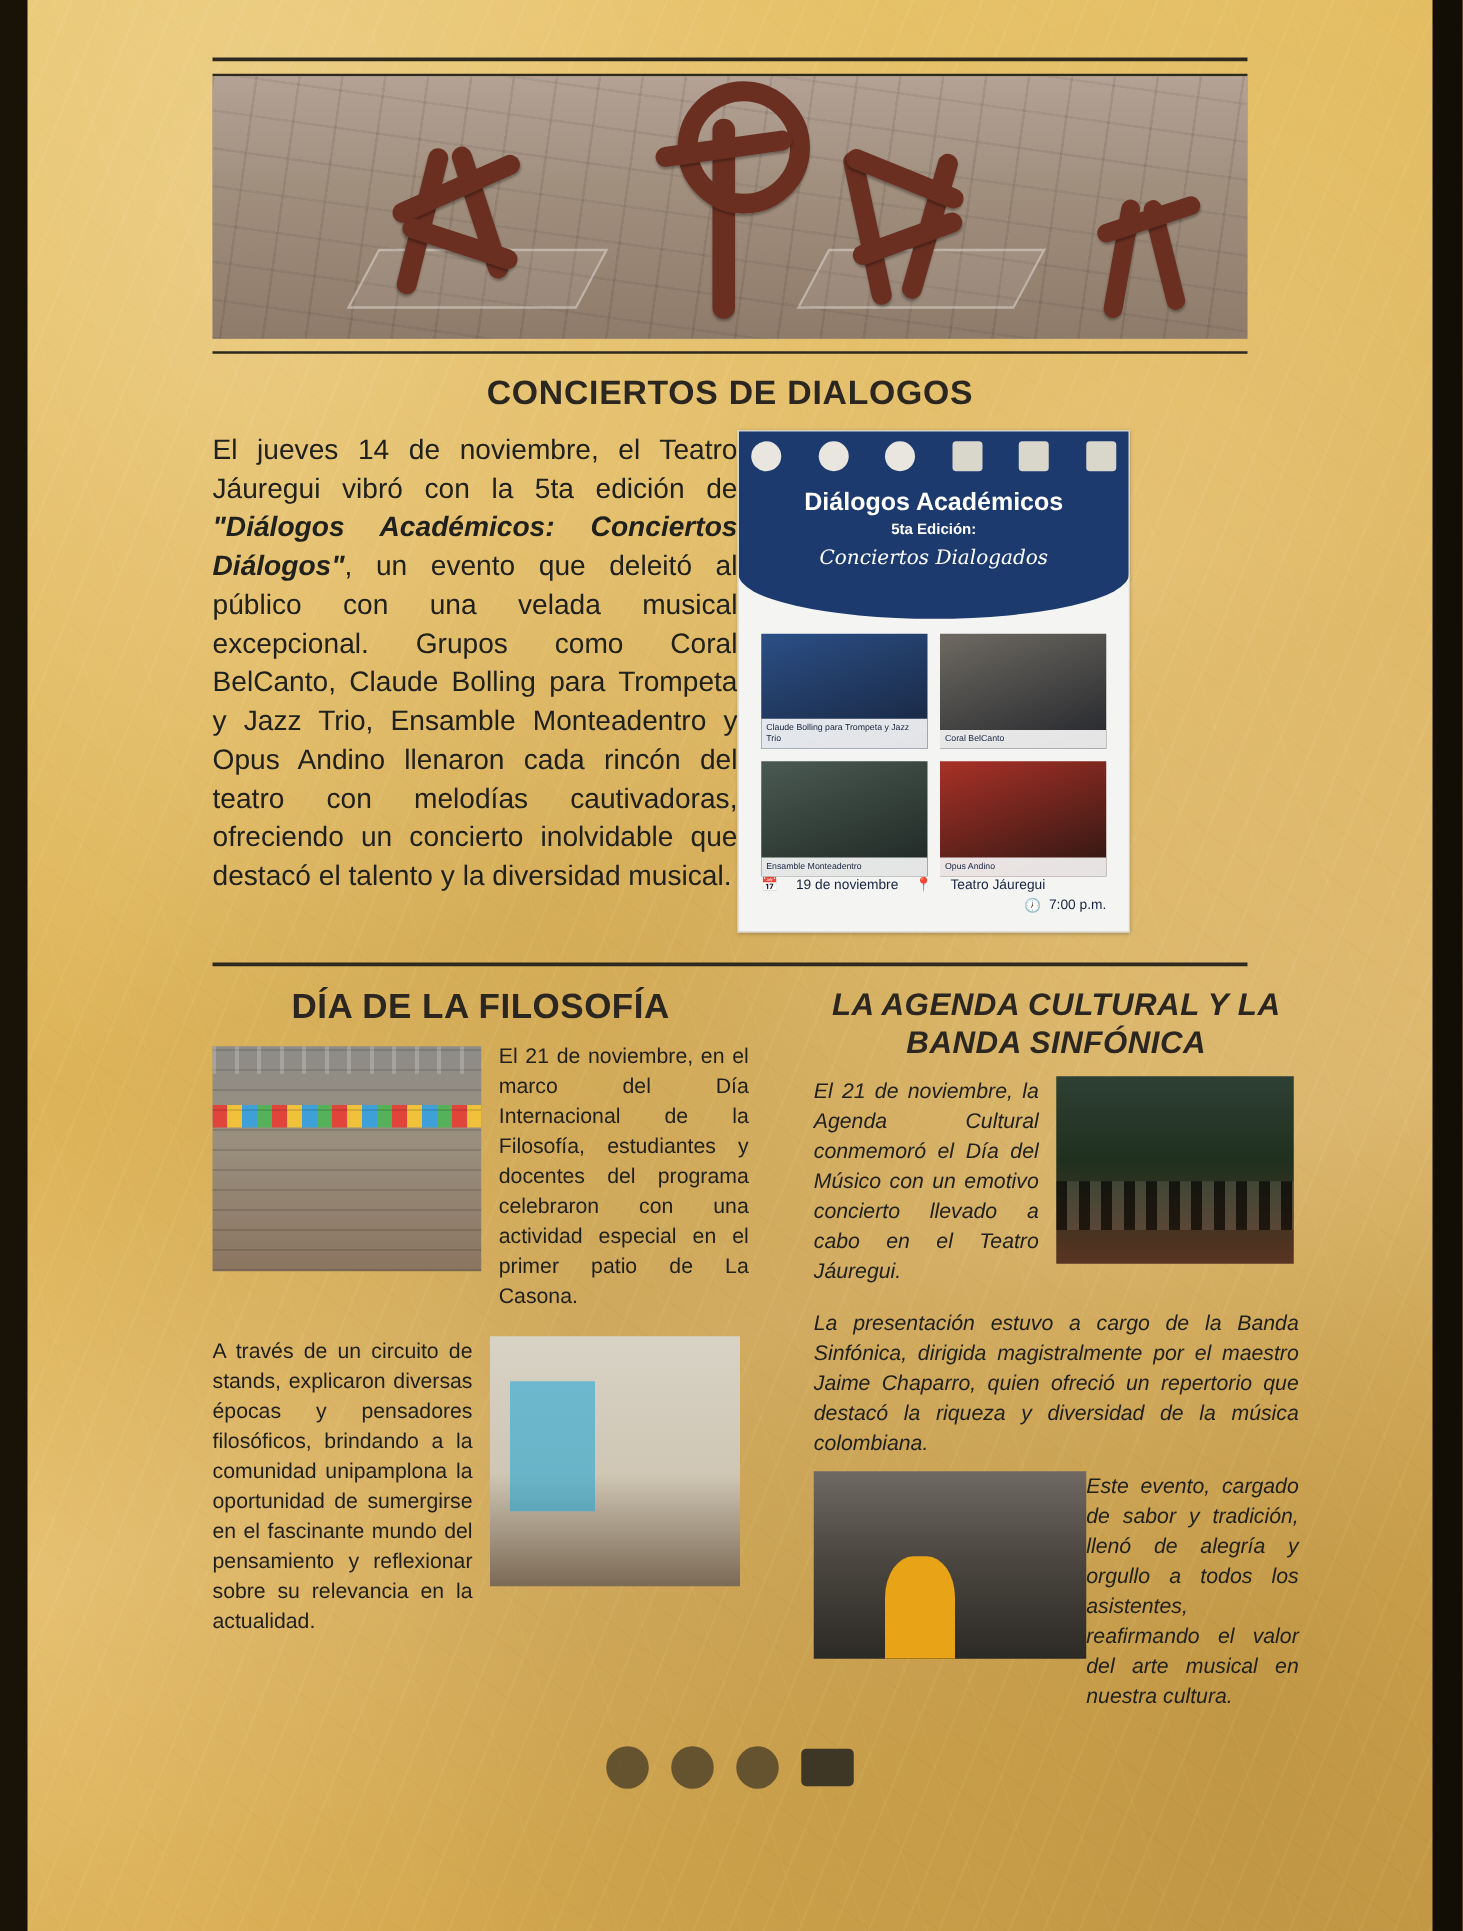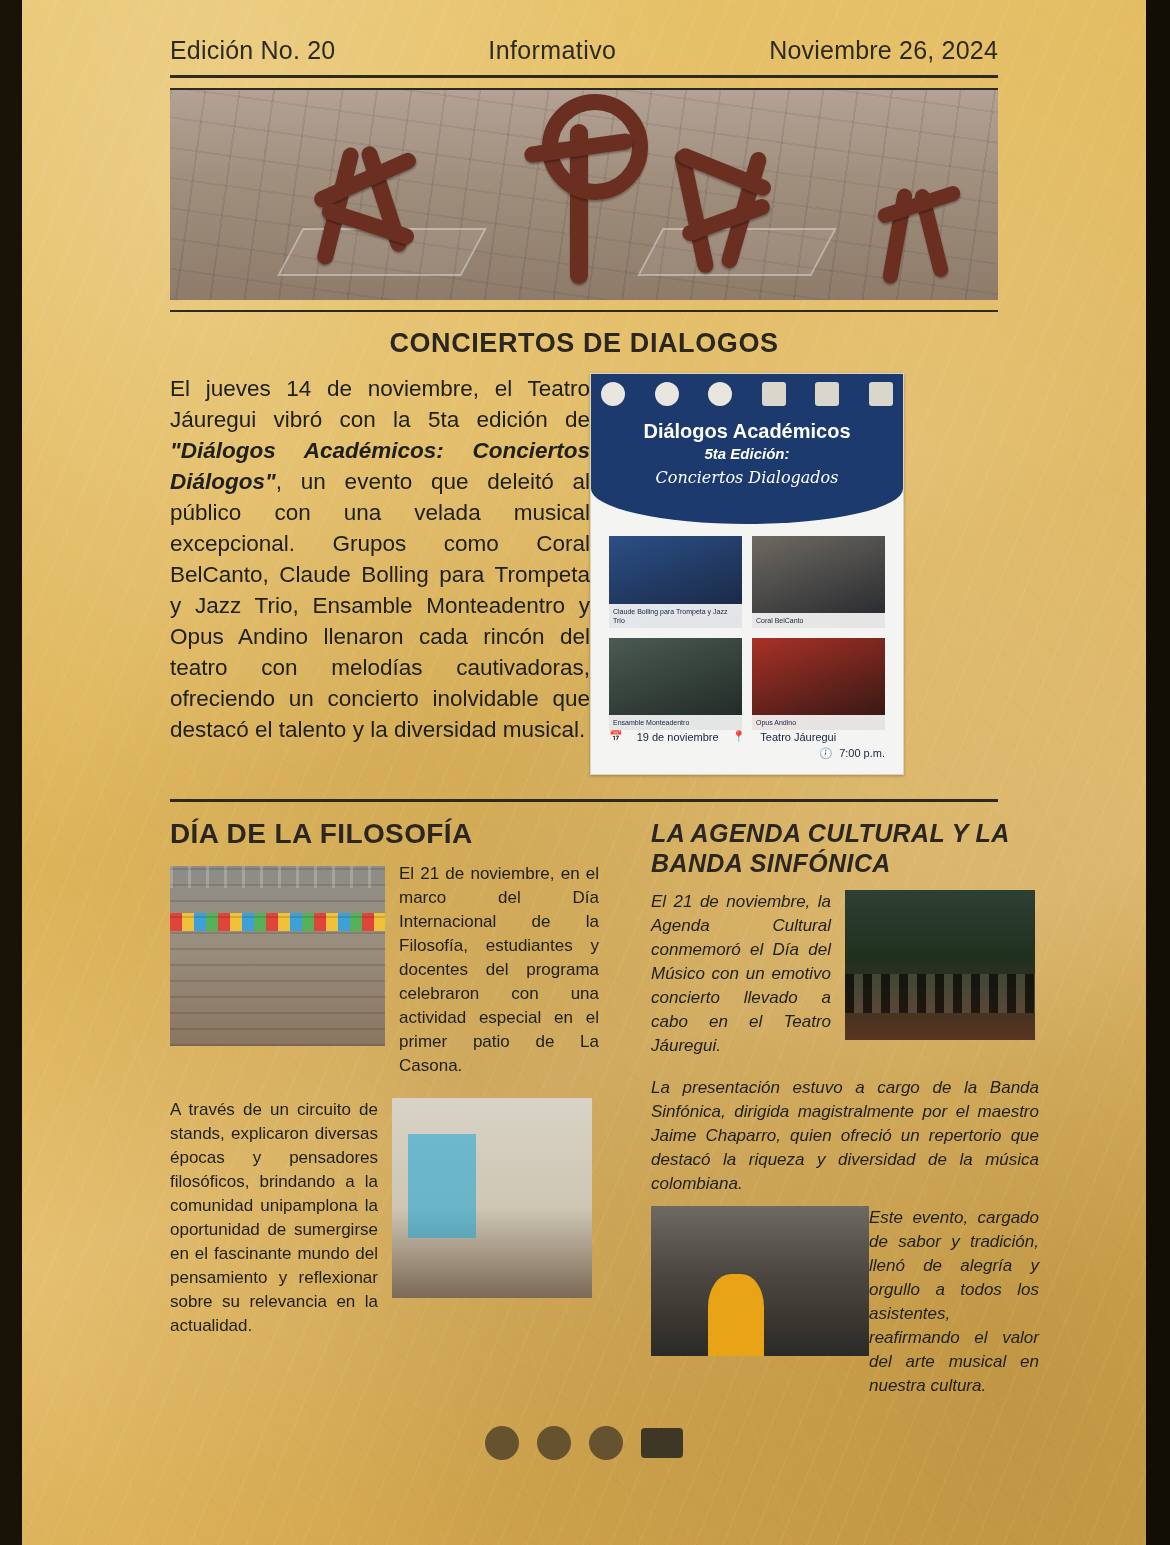--- a/index.html
+++ b/index.html
@@ -69,40 +69,40 @@
   p.body{
     font-size:22.5px;line-height:31px;color:#20201c;text-align:justify;margin:0 0 14px 0;
   }
   .poster{width:312px;height:400px;background:#f4f4f2;border:1px solid #d8d4c8;position:relative;overflow:hidden;box-shadow:0 1px 3px rgba(0,0,0,.25);}
   .posterTop{position:absolute;left:0;right:0;top:0;height:150px;background:#1c3a6e;border-radius:0 0 55% 55%/0 0 26% 26%;}
   .logoRow{position:absolute;top:8px;left:10px;right:10px;display:flex;justify-content:space-between;align-items:center;}
   .logoRow span{width:24px;height:24px;border-radius:50%;background:#e8e6df;display:block;}
   .logoRow span.sq{border-radius:3px;background:#d9d6cc;}
   .pTitle{position:absolute;top:46px;left:0;right:0;text-align:center;color:#fff;}
   .pTitle .l1{font-size:20px;font-weight:bold;}
-  .pTitle .l2{font-size:15px;font-weight:bold;font-style:italic;margin-top:2px;}
+  .pTitle .l2{font-size:12px;font-weight:bold;margin-top:2px;}
   .pTitle .l3{font-size:16px;margin-top:6px;font-family:"DejaVu Serif",serif;font-style:italic;}
   .pGrid{position:absolute;top:162px;left:18px;right:18px;display:grid;grid-template-columns:1fr 1fr;gap:10px;}
   .pCell{height:92px;position:relative;overflow:hidden;background:#2a2f3a;}
   .pCell.c1{background:linear-gradient(160deg,#2b4f86,#17233b);}
   .pCell.c2{background:linear-gradient(160deg,#6e6a62,#23252b);}
   .pCell.c3{background:linear-gradient(160deg,#4a5a52,#1e2623);}
   .pCell.c4{background:linear-gradient(160deg,#a83127,#2b1612);}
   .pCap{position:absolute;left:0;right:0;bottom:0;background:rgba(255,255,255,.88);color:#16233f;font-size:7px;line-height:9px;padding:3px 4px;}
   .pFoot{position:absolute;left:18px;right:18px;bottom:14px;color:#16233f;font-size:11px;}
   .pFoot .r{display:flex;gap:14px;align-items:center;}
   .pFoot .r2{margin-top:4px;display:flex;justify-content:flex-end;gap:6px;}
 
   .divider{height:3px;background:#2e2a20;margin:24px 148px 0 148px;}
 
   .lower{display:flex;padding:0 148px;margin-top:16px;gap:26px;}
   .lcol{width:430px;}
   .rcol{width:415px;font-style:italic;}
   .vline{width:3px;background:#2e2a20;align-self:stretch;}
-  h3.sub{font-size:28px;margin:0 0 12px 0;text-align:left;letter-spacing:.4px;}
+  h3.sub{font-size:28px;margin:0 0 12px 0;text-align:center;letter-spacing:.4px;}
   h3.sub.left{font-size:25px;line-height:30px;}
   p.small{font-size:17px;line-height:24px;color:#1f1f1b;text-align:justify;margin:0 0 10px 0;}
 
   .photo{position:relative;overflow:hidden;}
   .ph-patio{background:linear-gradient(180deg,#8d8c88 0%,#9a8f7e 42%,#8a7560 100%);}
   .ph-patio:after{content:"";position:absolute;inset:0;
     background:
       repeating-linear-gradient(90deg, rgba(255,255,255,.2) 0 3px, rgba(0,0,0,0) 3px 18px) 0 0/100% 22px no-repeat,
       repeating-linear-gradient(0deg, rgba(0,0,0,.12) 0 2px, rgba(0,0,0,0) 2px 16px);
   }
@@ -124,25 +124,20 @@
 </head>
 <body>
 
 <div id="page">
   <div class="edge left"></div>
   <div class="edge right"></div>
 
   <div class="sheet">
 
     <div class="masthead">
-      <div class="meta">
-        <div>Edición No. 20</div>
-        <div class="mid">Informativo</div>
-        <div>Noviembre 26, 2024</div>
-      </div>
       <div class="rule"></div>
     </div>
 
     <div class="heroWrap">
       <div class="rule thin"></div>
       <div class="hero">
         <div class="plaza"></div>
 
         <div class="sculpt" style="left:120px;width:190px;height:150px;">
           <div class="slab" style="left:0;width:180px;"></div>

